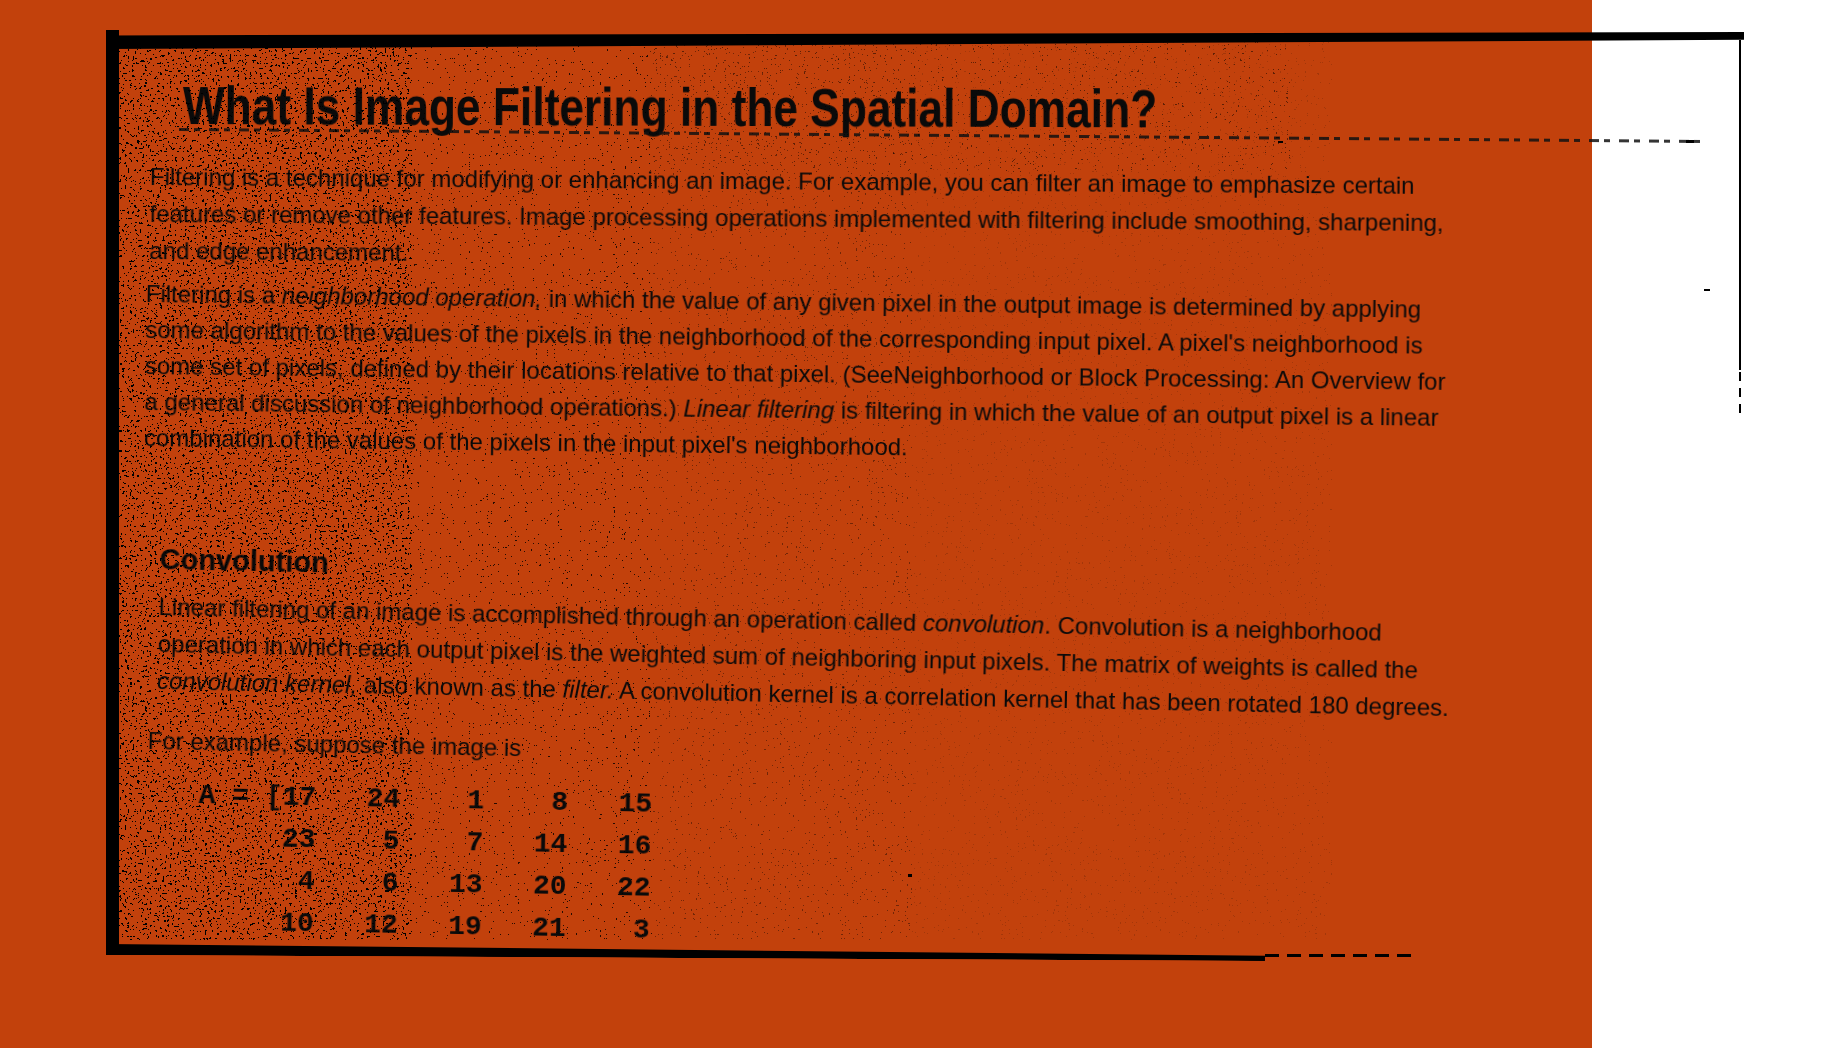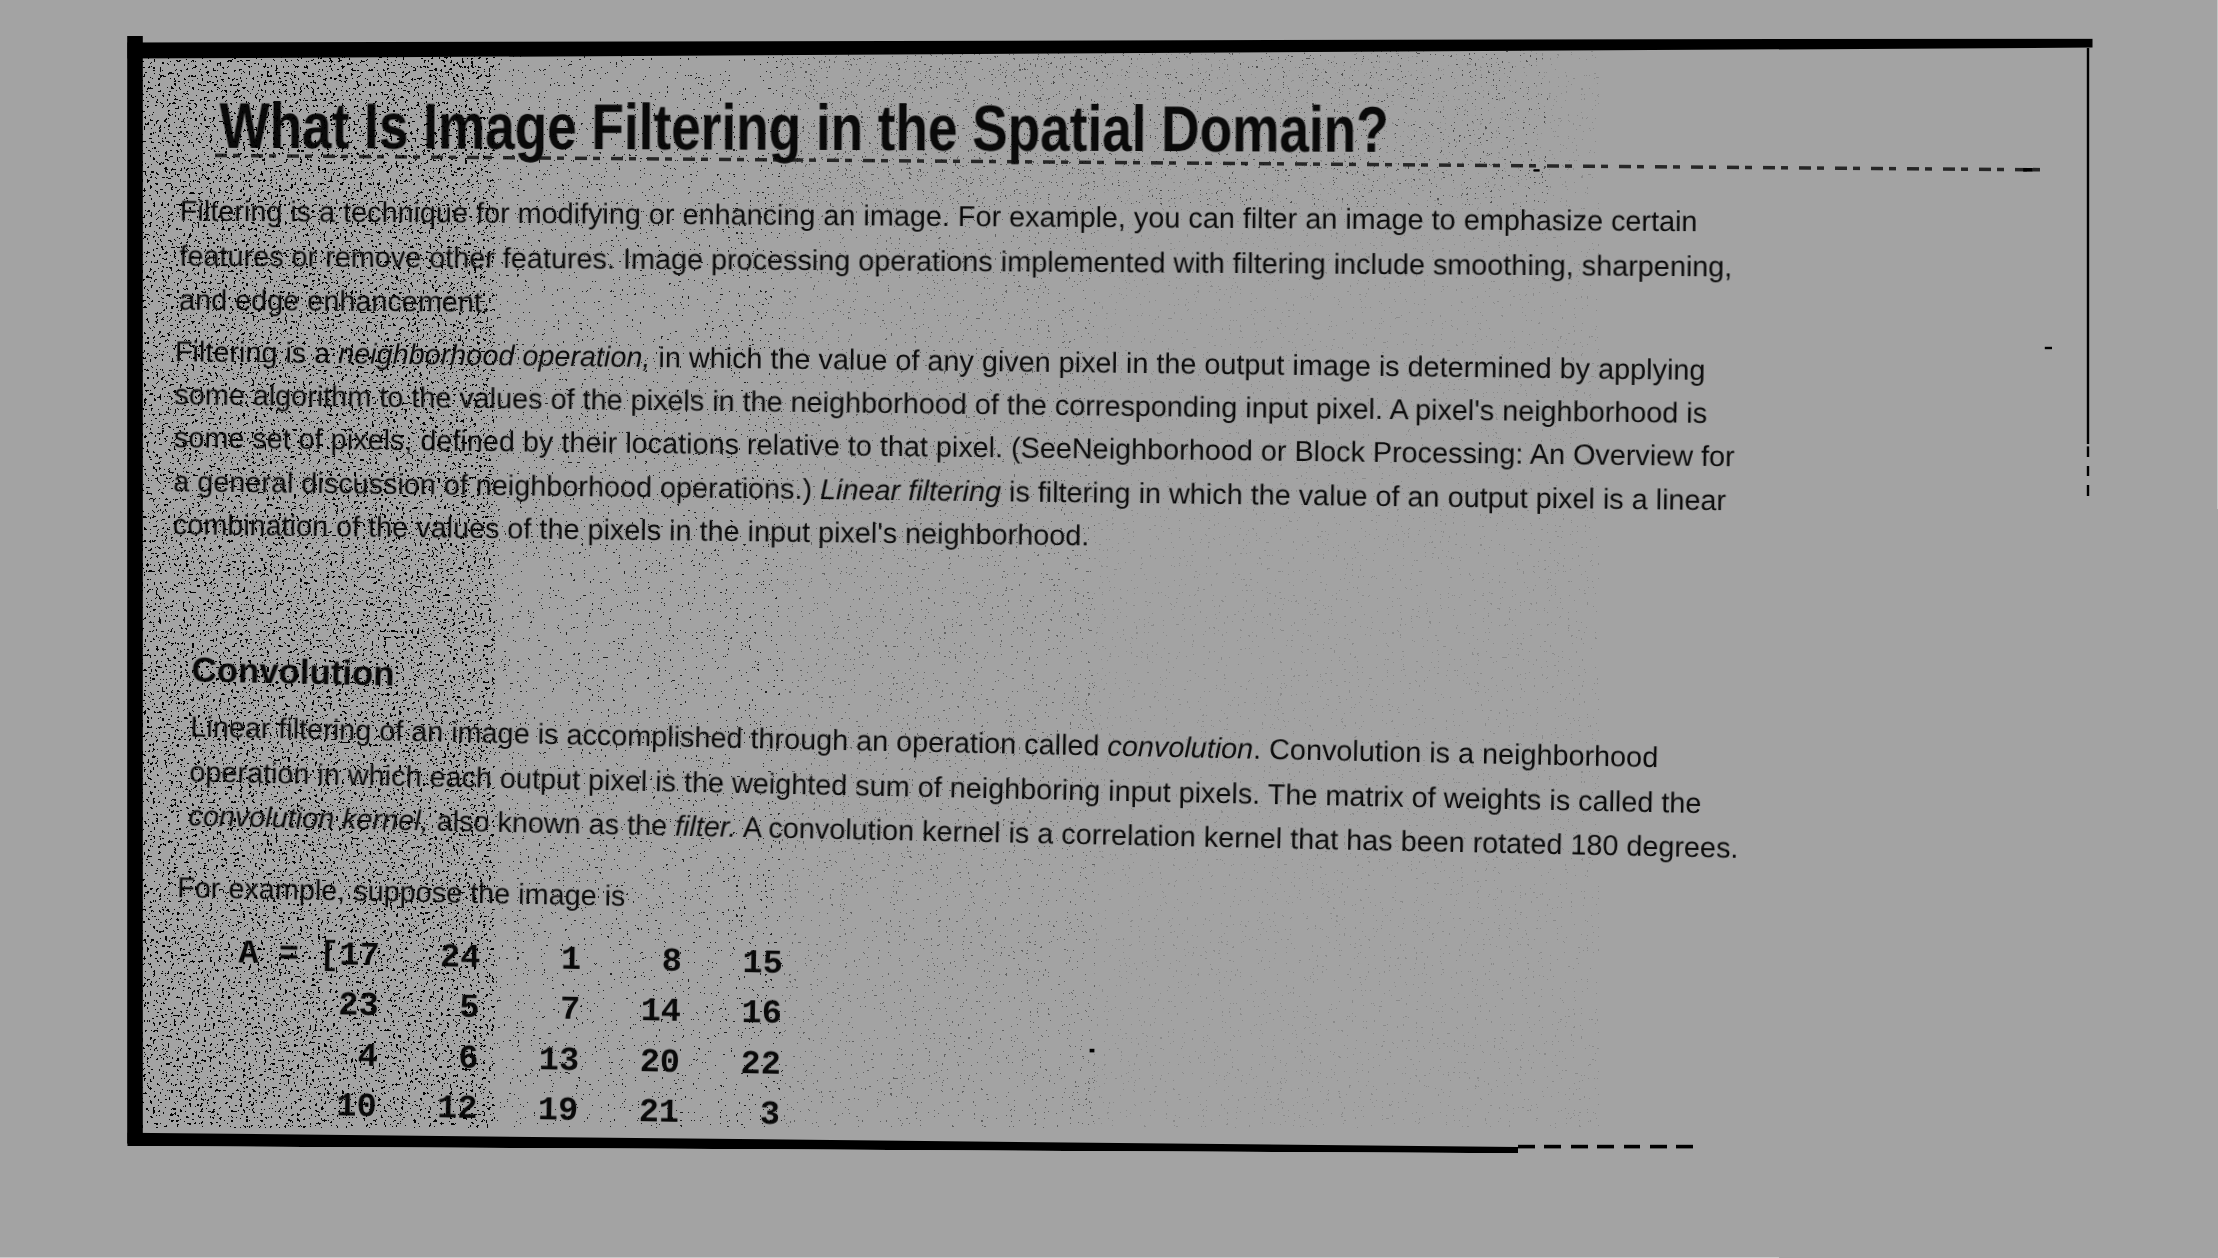--- a/index.html
+++ b/index.html
@@ -1,18 +1,18 @@
 <!DOCTYPE html>
 <html><head>
 <meta charset="utf-8">
 <style>
   html,body{margin:0;padding:0;}
   body{width:1848px;height:1048px;background:#ffffff;overflow:hidden;
        font-family:"Liberation Sans",sans-serif;color:#0a0a0a;}
-  .sheet{position:relative;width:1848px;height:1048px;background:#a3a3a3;text-decoration:underline;}
+  .sheet{position:relative;width:1592px;height:1048px;background:#c2410c;text-decoration:underline;}
 
   
   .bar{position:absolute;background:#000;}
   .bar-left{left:106px;top:30px;width:13px;height:923px;}
   .bar-top{left:106px;top:32px;width:1638px;height:17px;
            clip-path:polygon(0 20%,100% 0,100% 45%,0 100%);}
   .bar-bottom{left:106px;top:942px;width:1159px;height:13px;
               clip-path:polygon(0 15%,100% 60%,100% 100%,0 100%);
               transform:rotate(0.3deg);transform-origin:left bottom;}
   .bar-bottom-dashes{position:absolute;left:1265px;top:954px;width:150px;height:3px;

